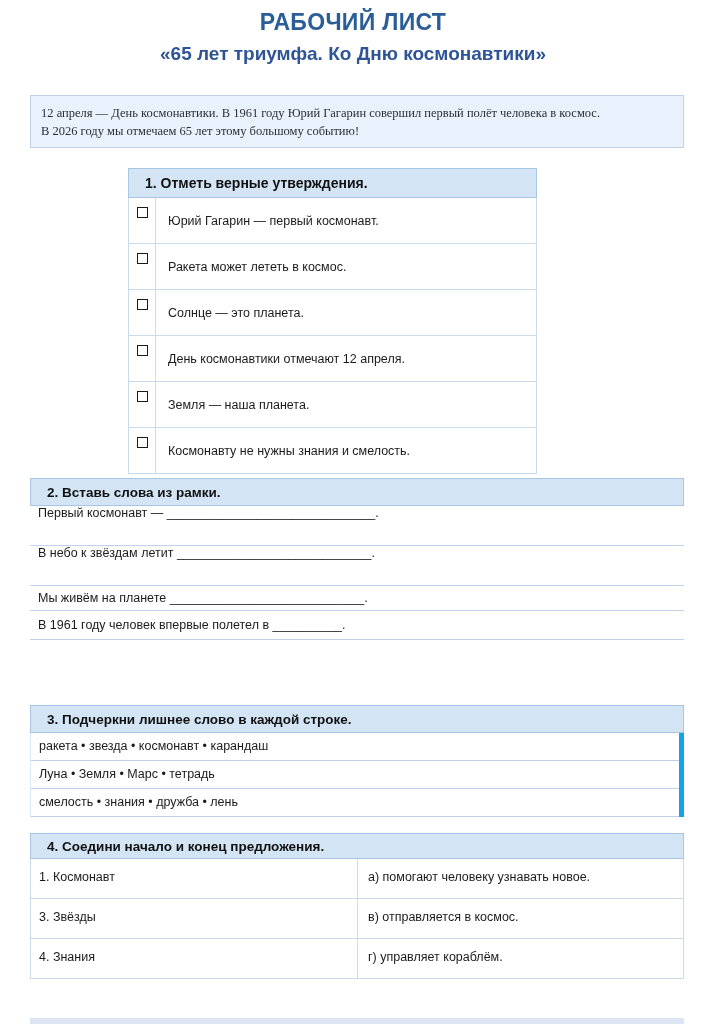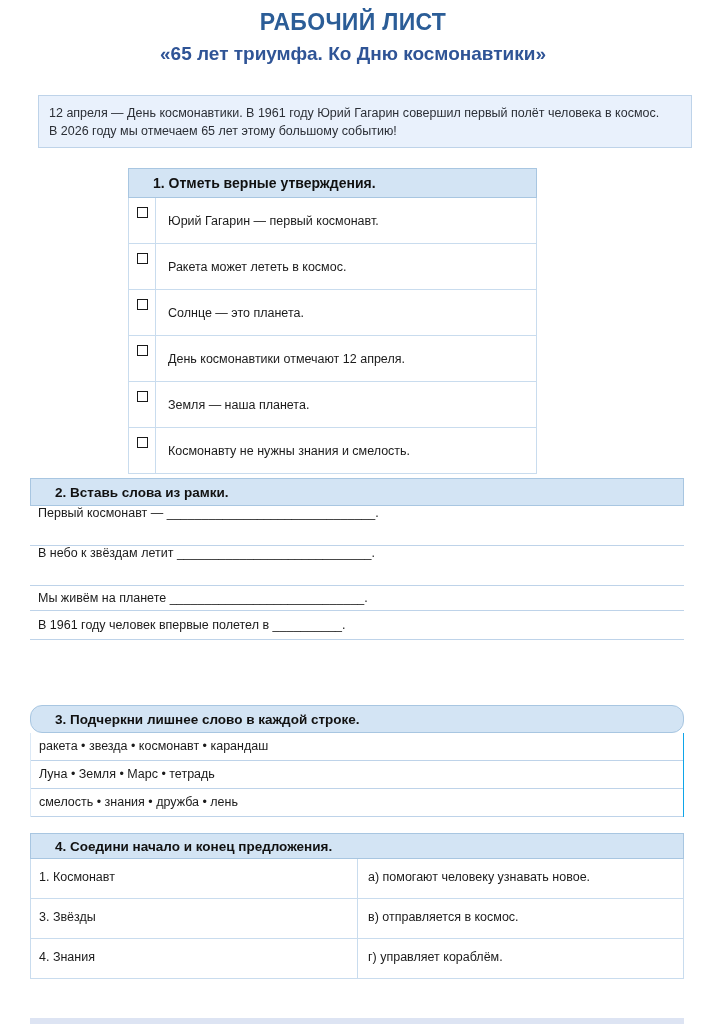--- a/index.html
+++ b/index.html
@@ -21,32 +21,32 @@
     color: #2b5d97; letter-spacing: 0.3px;
   }
   .subtitle {
     margin: 7px 0 0;
     text-align: center;
     font-size: 19px; font-weight: bold;
     color: #2f5496;
   }
 
   .intro {
-    position: absolute; left: 38px; top: 95px; width: 654px; height: 53px;
+    position: absolute; left: 30px; top: 95px; width: 654px; height: 53px;
     background: #e9f1fc;
     border: 1px solid #bed3e9;
     padding: 8px 10px;
-    font-size: 12.5px; line-height: 18px; color: #2b2f36;
+    font-size: 12.5px; line-height: 18px; color: #2b2f36; font-family: Liberation Serif, serif;
   }
 
   .sec-header {
     background: #d3e4f4;
     border: 1px solid #a8c6e1;
     font-weight: bold; font-size: 13.5px; color: #111;
-    padding-left: 24px;
+    padding-left: 16px;
     display: flex; align-items: center;
   }
 
   
   .sec1 { position: absolute; left: 128px; top: 168px; width: 409px; }
   .sec1 .sec-header { height: 30px; font-size: 14px; }
   .s1row {
     display: flex; height: 46px;
     border: 1px solid #c9dcee; border-top: none;
     background: #fff;
@@ -79,22 +79,22 @@
     font-size: 12.5px;
     padding-left: 8px;
     white-space: nowrap; overflow: hidden;
   }
   .fillrow.tall  { height: 40px; }
   .fillrow.short { height: 25px; padding-top: 5px; }
   .fillrow.med   { height: 29px; padding-top: 7px; }
 
   
   .sec3 { position: absolute; left: 30px; top: 705px; width: 654px; }
-  .sec3 .sec-header { height: 28px; border-radius: 12px; }
-  .s3rows { border-left: 1px solid #dce9f6; border-right: 1px solid #0ea5e9; }
+  .sec3 .sec-header { height: 28px; }
+  .s3rows { border-left: 1px solid #dce9f6; border-right: 5px solid #0ea5e9; }
   .s3row {
     height: 28px; line-height: 27px;
     padding-left: 8px; font-size: 12.5px;
     border-bottom: 1px solid #bed3e9;
     background: #fff;
   }
 
   
   .sec4 { position: absolute; left: 30px; top: 833px; width: 654px; }
   .sec4 .sec-header { height: 26px; }

